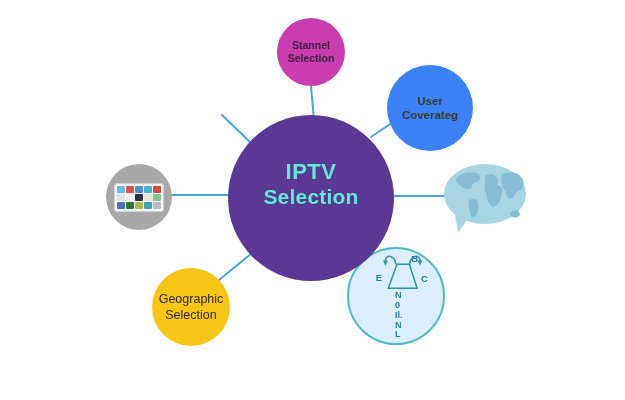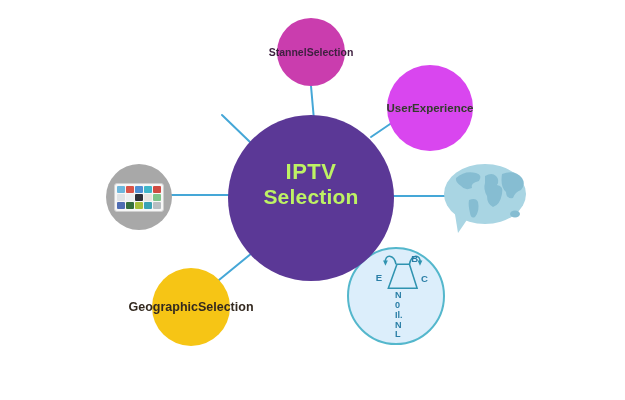--- a/index.html
+++ b/index.html
@@ -2,41 +2,41 @@
 <html><head>
 <meta charset="utf-8">
 <style>
   html,body{margin:0;padding:0;background:#ffffff;}
   .canvas{
     position:relative;width:625px;height:400px;background:#ffffff;overflow:hidden;
     font-family:"Liberation Sans", sans-serif;
   }
   .layer{position:absolute;left:0;top:0;}
   .node{
-    position:absolute;border-radius:50%;display:flex;flex-direction:row;
+    position:absolute;border-radius:50%;display:flex;flex-direction:column;
     align-items:center;justify-content:center;text-align:center;
   }
   .node-center{
     left:228px;top:115px;width:166px;height:166px;background:#5b3896;z-index:3;
-    color:#bef264;
+    color:#5eead4;
   }
   .node-center .inner{transform:translateY(-14px);}
   .title-l1{font-size:22px;font-weight:700;letter-spacing:.5px;line-height:25px;}
   .title-l2,.title-l3{font-size:21px;font-weight:600;line-height:25px;letter-spacing:.2px;}
   .node-channel{
     left:277px;top:18px;width:68px;height:68px;background:#ca3dae;z-index:2;
     color:#3f2040;font-size:10.5px;font-weight:600;line-height:13px;
   }
   .node-experience{
-    left:387px;top:65px;width:86px;height:86px;background:#d946ef;z-index:2;
+    left:387px;top:65px;width:86px;height:86px;background:#3b82f6;z-index:2;
     color:#333d2c;font-size:11.5px;font-weight:600;line-height:14px;justify-content:center;
   }
   .node-geographic{
     left:152px;top:268px;width:78px;height:78px;background:#f6c515;z-index:2;
-    color:#33291f;font-size:12.5px;font-weight:700;line-height:16px;
+    color:#33291f;font-size:12.5px;font-weight:400;line-height:16px;
   }
   .node-devices{
     left:106px;top:164px;width:66px;height:66px;background:#a8a8a8;z-index:2;
   }
   .screen{
     background:#f7f7f7;border:1px solid #cfcfcf;border-radius:3px;
     display:grid;grid-template-columns:repeat(5,8px);gap:1px;padding:2px;
   }
   .tile{width:8px;height:7px;border-radius:1px;}
   .node-evaluation{
@@ -86,21 +86,21 @@
     </div>
   </div>
 
   <div class="node node-channel">
     <div>Stannel</div>
     <div>Selection</div>
   </div>
 
   <div class="node node-experience">
     <div>User</div>
-    <div>Experience</div>
+    <div>Coverateg</div>
   </div>
 
   <div class="globe-wrap">
     <svg width="92" height="76" viewBox="0 0 92 76">
       <polygon points="14,46 31,52 18,71" fill="#a9d5e3"></polygon>
       <ellipse cx="45" cy="32" rx="41" ry="30" fill="#a9d5e3"></ellipse>
       <path d="M16,16 q9,-8 20,-5 q7,2 3,8 q-9,2 -7,7 q-7,3 -11,-2 q-6,-4 -5,-8 z" fill="#86bdd2"></path>
       <path d="M29,38 q7,-3 9,2 q2,9 -3,15 q-4,2 -5,-4 q-2,-8 -1,-13 z" fill="#86bdd2"></path>
       <path d="M45,14 q7,-4 11,0 q4,4 1,9 q7,1 5,9 q-2,11 -9,13 q-6,-3 -6,-11 q-4,-7 -2,-13 z" fill="#86bdd2"></path>
       <path d="M62,12 q13,-5 20,4 q4,6 -1,12 q-6,2 -8,8 q-7,1 -7,-6 q-6,-5 -4,-18 z" fill="#86bdd2"></path>

